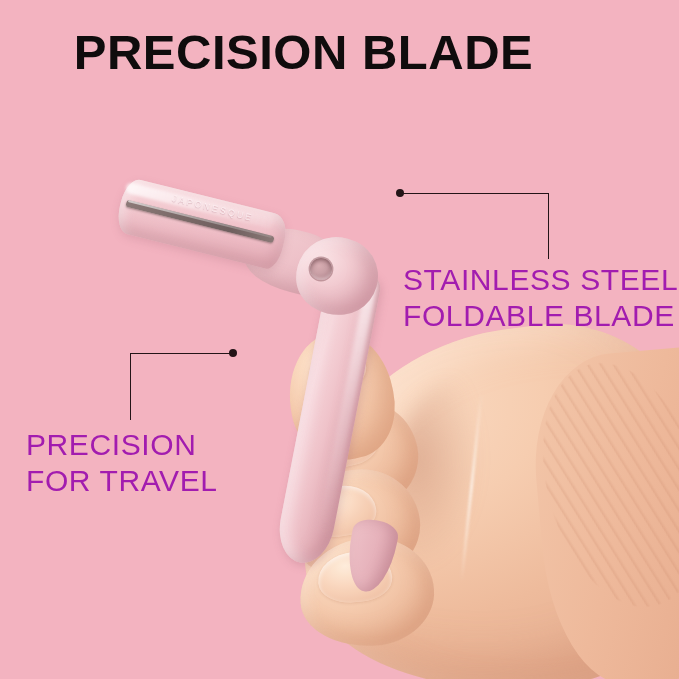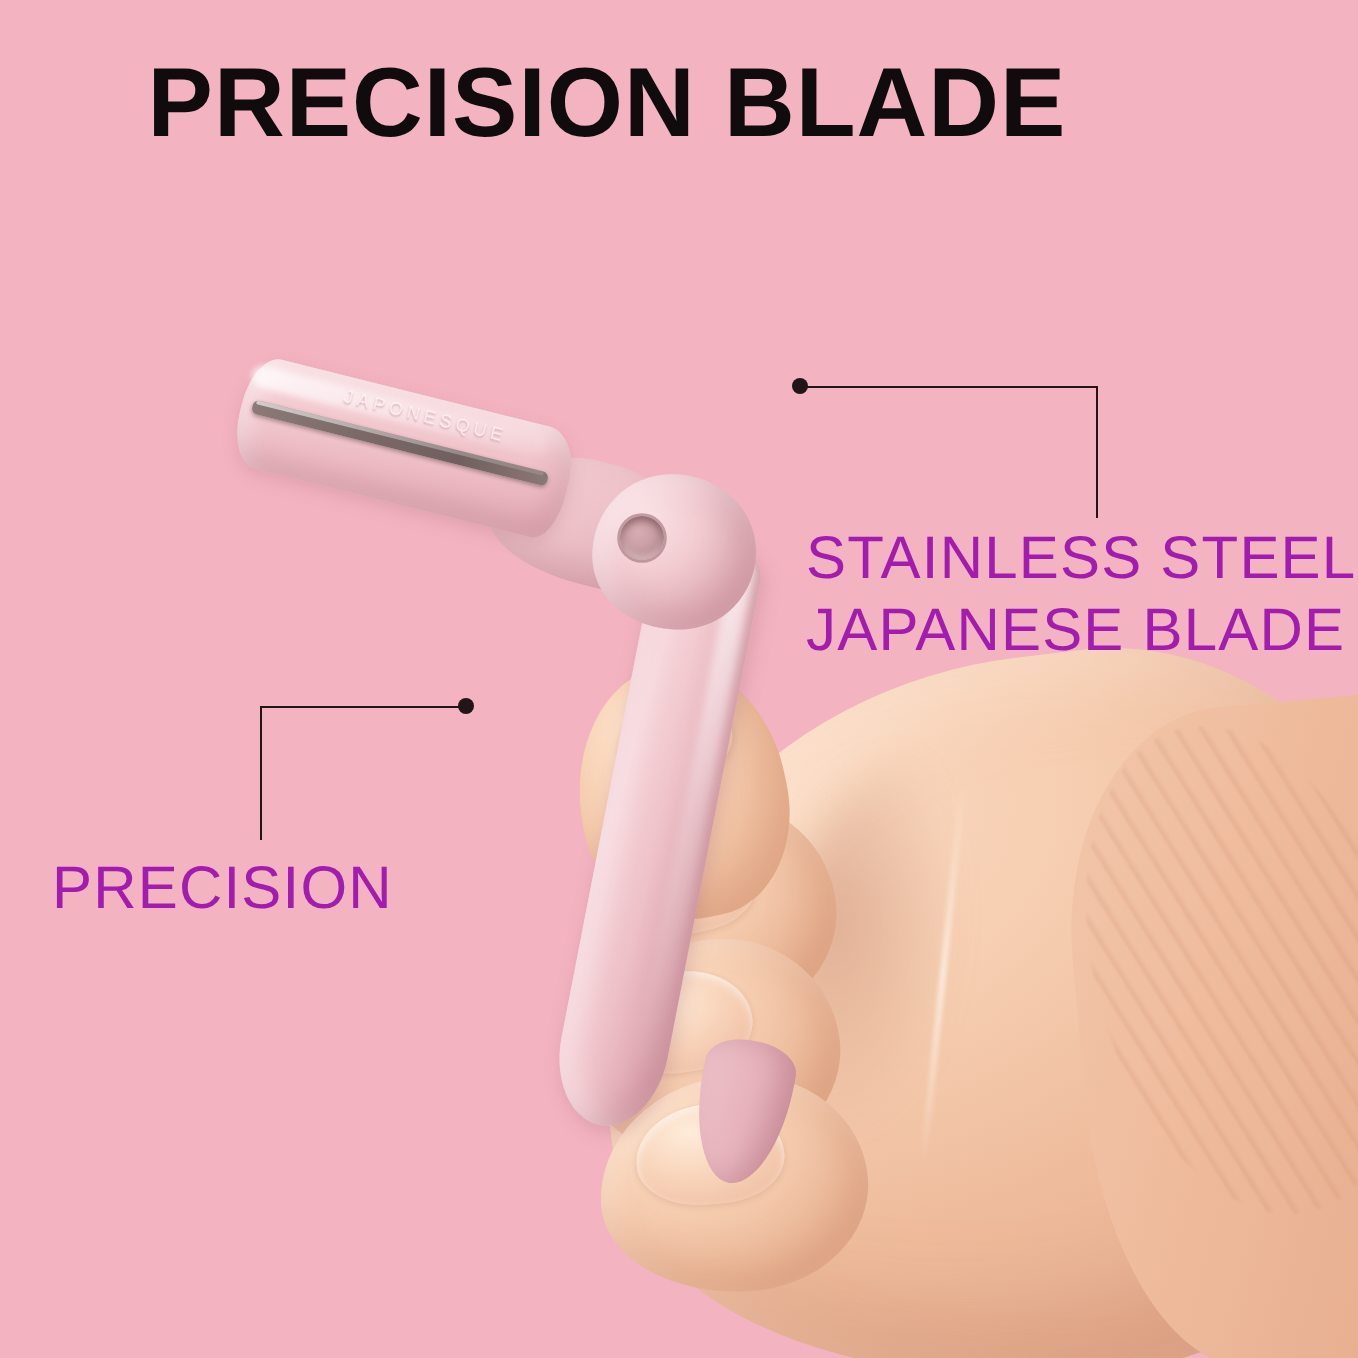--- a/index.html
+++ b/index.html
@@ -354,25 +354,26 @@
 
   <div id="headline">PRECISION BLADE</div>
 
   <div class="leader" id="leader-right">
     <span class="leader-dot"></span>
     <span class="leader-h"></span>
     <span class="leader-v"></span>
   </div>
   <div class="callout-text" id="callout-right-text">
     <span class="callout-line">STAINLESS STEEL</span>
-    <span class="callout-line">JAPANESE BLADE</span>
+    <span class="callout-line">FOLDABLE BLADE</span>
   </div>
 
   <div class="leader" id="leader-left">
     <span class="leader-dot"></span>
     <span class="leader-h"></span>
     <span class="leader-v"></span>
   </div>
   <div class="callout-text" id="callout-left-text">
     <span class="callout-line">PRECISION</span>
+    <span class="callout-line">FOR TRAVEL</span>
   </div>
 
 </div>
 
 </body></html>

